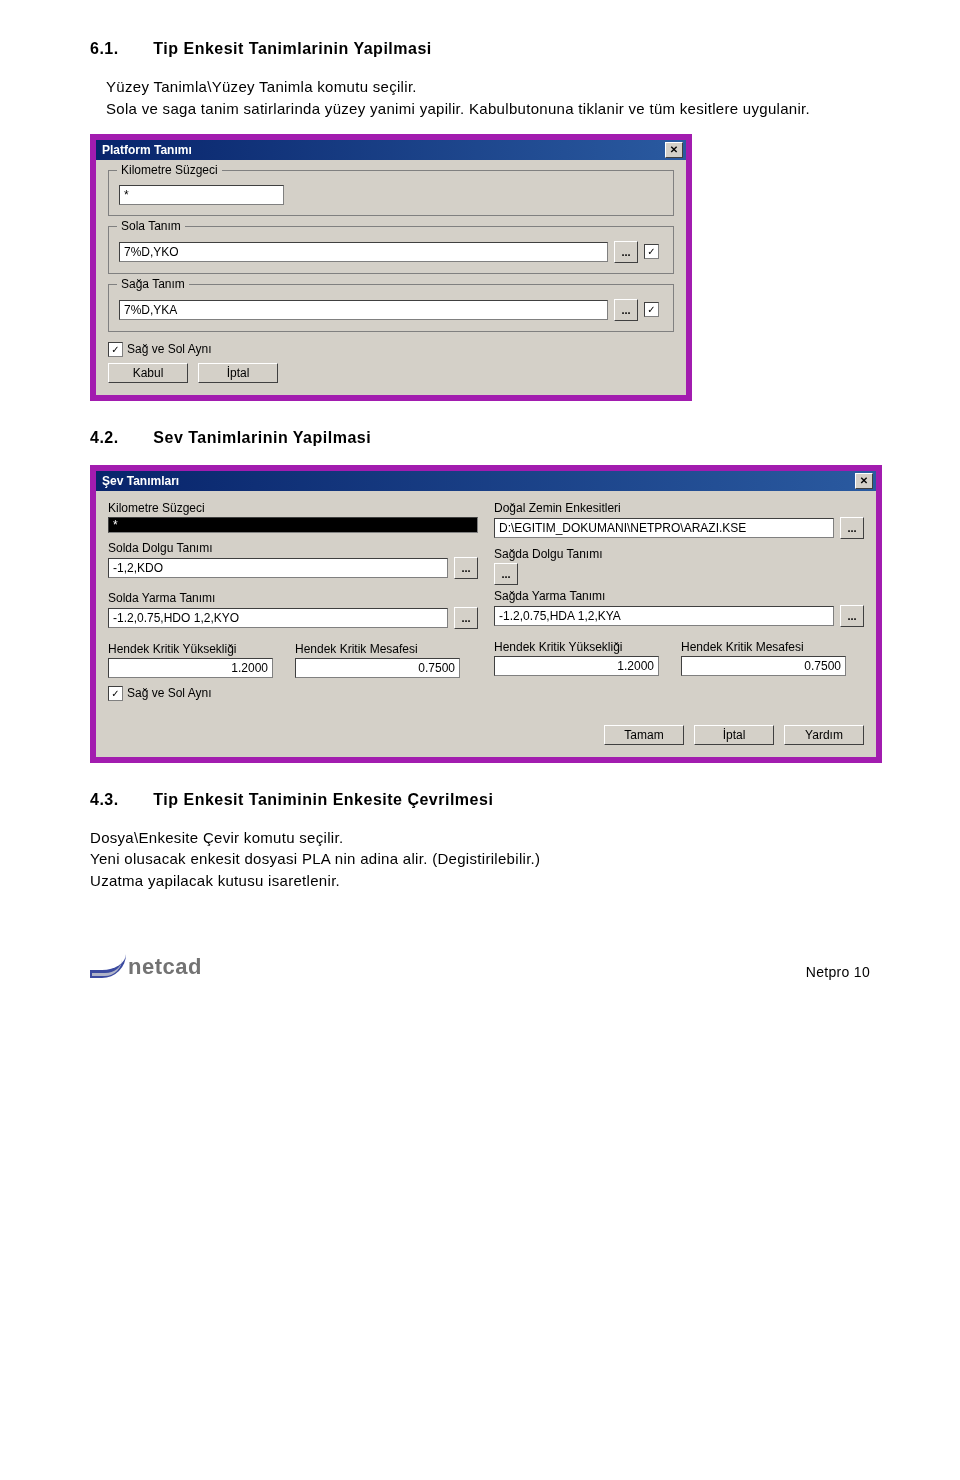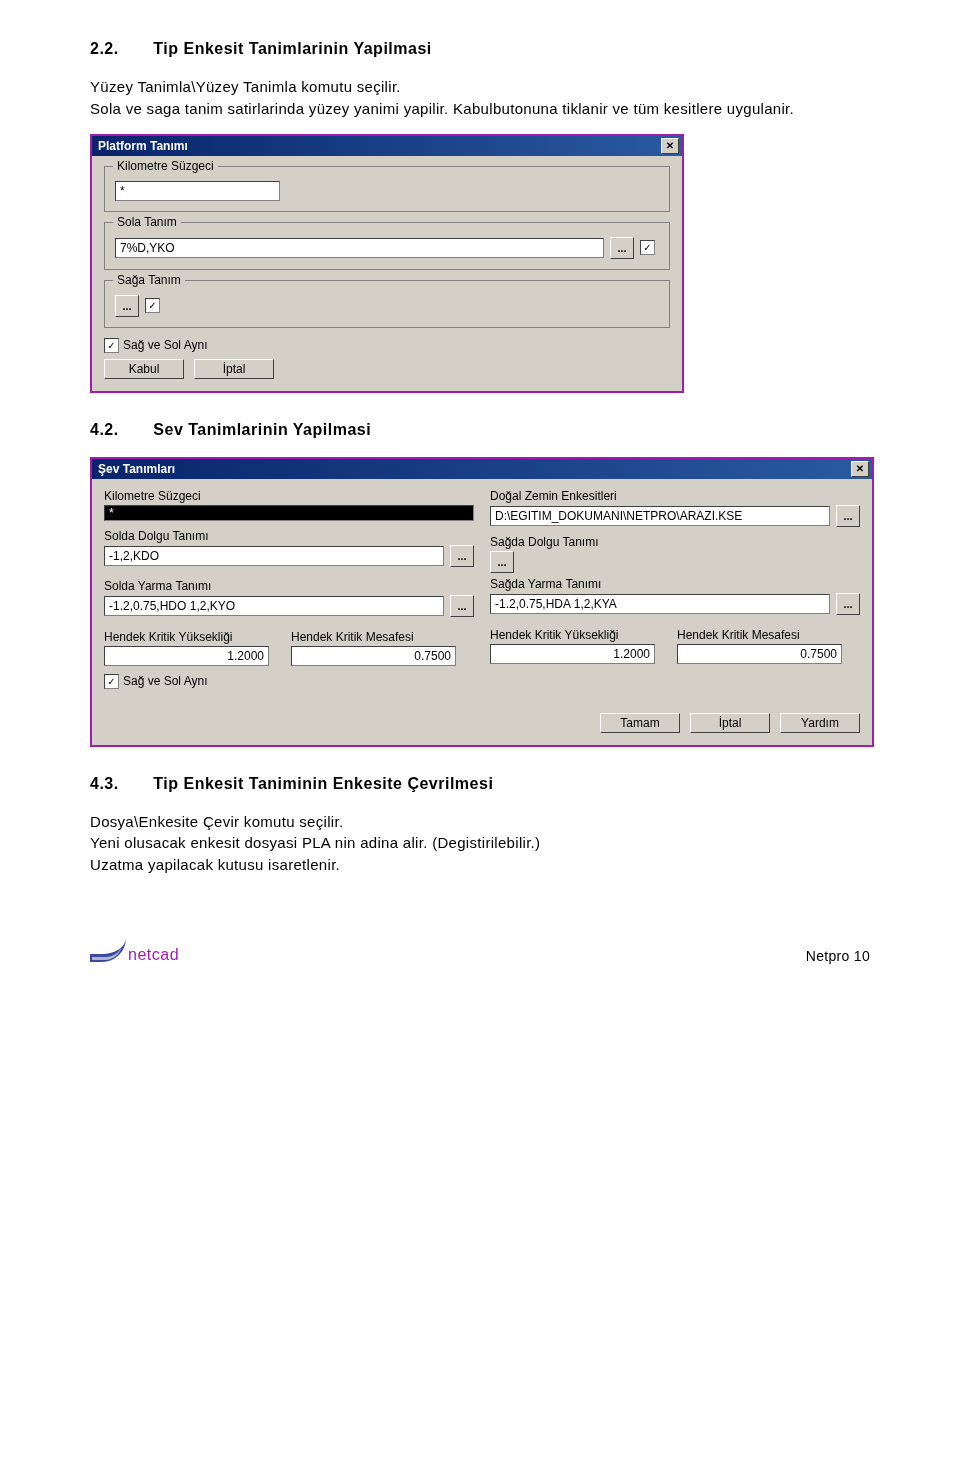--- a/index.html
+++ b/index.html
@@ -21,21 +21,21 @@
     letter-spacing: 0.5px;
   }
   .paragraph {
     font-size: 15px;
     line-height: 1.45;
     margin-bottom: 14px;
     letter-spacing: 0.3px;
   }
   .dialog {
     background: #d4d0c8;
-    border: 2px solid #a21caf;
+    border: 6px solid #a21caf;
     margin: 8px 0 28px 0;
     font-family: Tahoma, Arial, sans-serif;
     font-size: 12px;
   }
   .titlebar {
     background: linear-gradient(to right, #08246b, #2a5aa0);
     color: #fff;
     display: flex;
     justify-content: space-between;
     align-items: center;
@@ -196,41 +196,41 @@
     content: "";
     position: absolute;
     width: 30px;
     height: 14px;
     border-bottom: 3px solid #b0b4c8;
     border-radius: 0 0 20px 0;
     top: 3px;
     left: 2px;
   }
   .logo .txt {
-    font-size: 16px;
-    font-weight: normal;
-    color: #a21caf;
+    font-size: 22px;
+    font-weight: bold;
+    color: #737373;
     letter-spacing: 0.5px;
   }
   .footer .pg {
     font-size: 14px;
     letter-spacing: 0.3px;
   }
 </style>
 </head>
 <body>
 
 <div class="page">
 
   <div class="heading">
-    <span>2.2.</span>
+    <span>6.1.</span>
     &nbsp;&nbsp;&nbsp;&nbsp;&nbsp;
     <span>Tip Enkesit Tanimlarinin Yapilmasi</span>
   </div>
-  <div class="paragraph" style="white-space:pre-line;">Yüzey Tanimla\Yüzey Tanimla komutu seçilir.
+  <div class="paragraph" style="white-space:pre-line;margin-left:16px;">Yüzey Tanimla\Yüzey Tanimla komutu seçilir.
 Sola ve saga tanim satirlarinda yüzey yanimi yapilir. Kabulbutonuna tiklanir ve tüm kesitlere uygulanir.</div>
 
   <div class="dialog" style="width:590px;">
     <div class="titlebar">
       <span>Platform Tanımı</span>
       <div class="tb-close">✕</div>
     </div>
     <div class="dlg-body">
       <div class="fieldset">
         <span class="legend">Kilometre Süzgeci</span>
@@ -240,20 +240,21 @@
         <span class="legend">Sola Tanım</span>
         <div class="row">
           <input class="input" value="7%D,YKO" style="">
           <div class="dots-btn">...</div>
           <span class="checkbox">✓</span>
         </div>
       </div>
       <div class="fieldset">
         <span class="legend">Sağa Tanım</span>
         <div class="row">
+          <input class="input" value="7%D,YKA" style="">
           <div class="dots-btn">...</div>
           <span class="checkbox">✓</span>
         </div>
       </div>
       <div class="checkline">
         <span class="checkbox">✓</span>
         <span>Sağ ve Sol Aynı</span>
       </div>
       <div class="btn-row">
         <div class="btn">Kabul</div>

